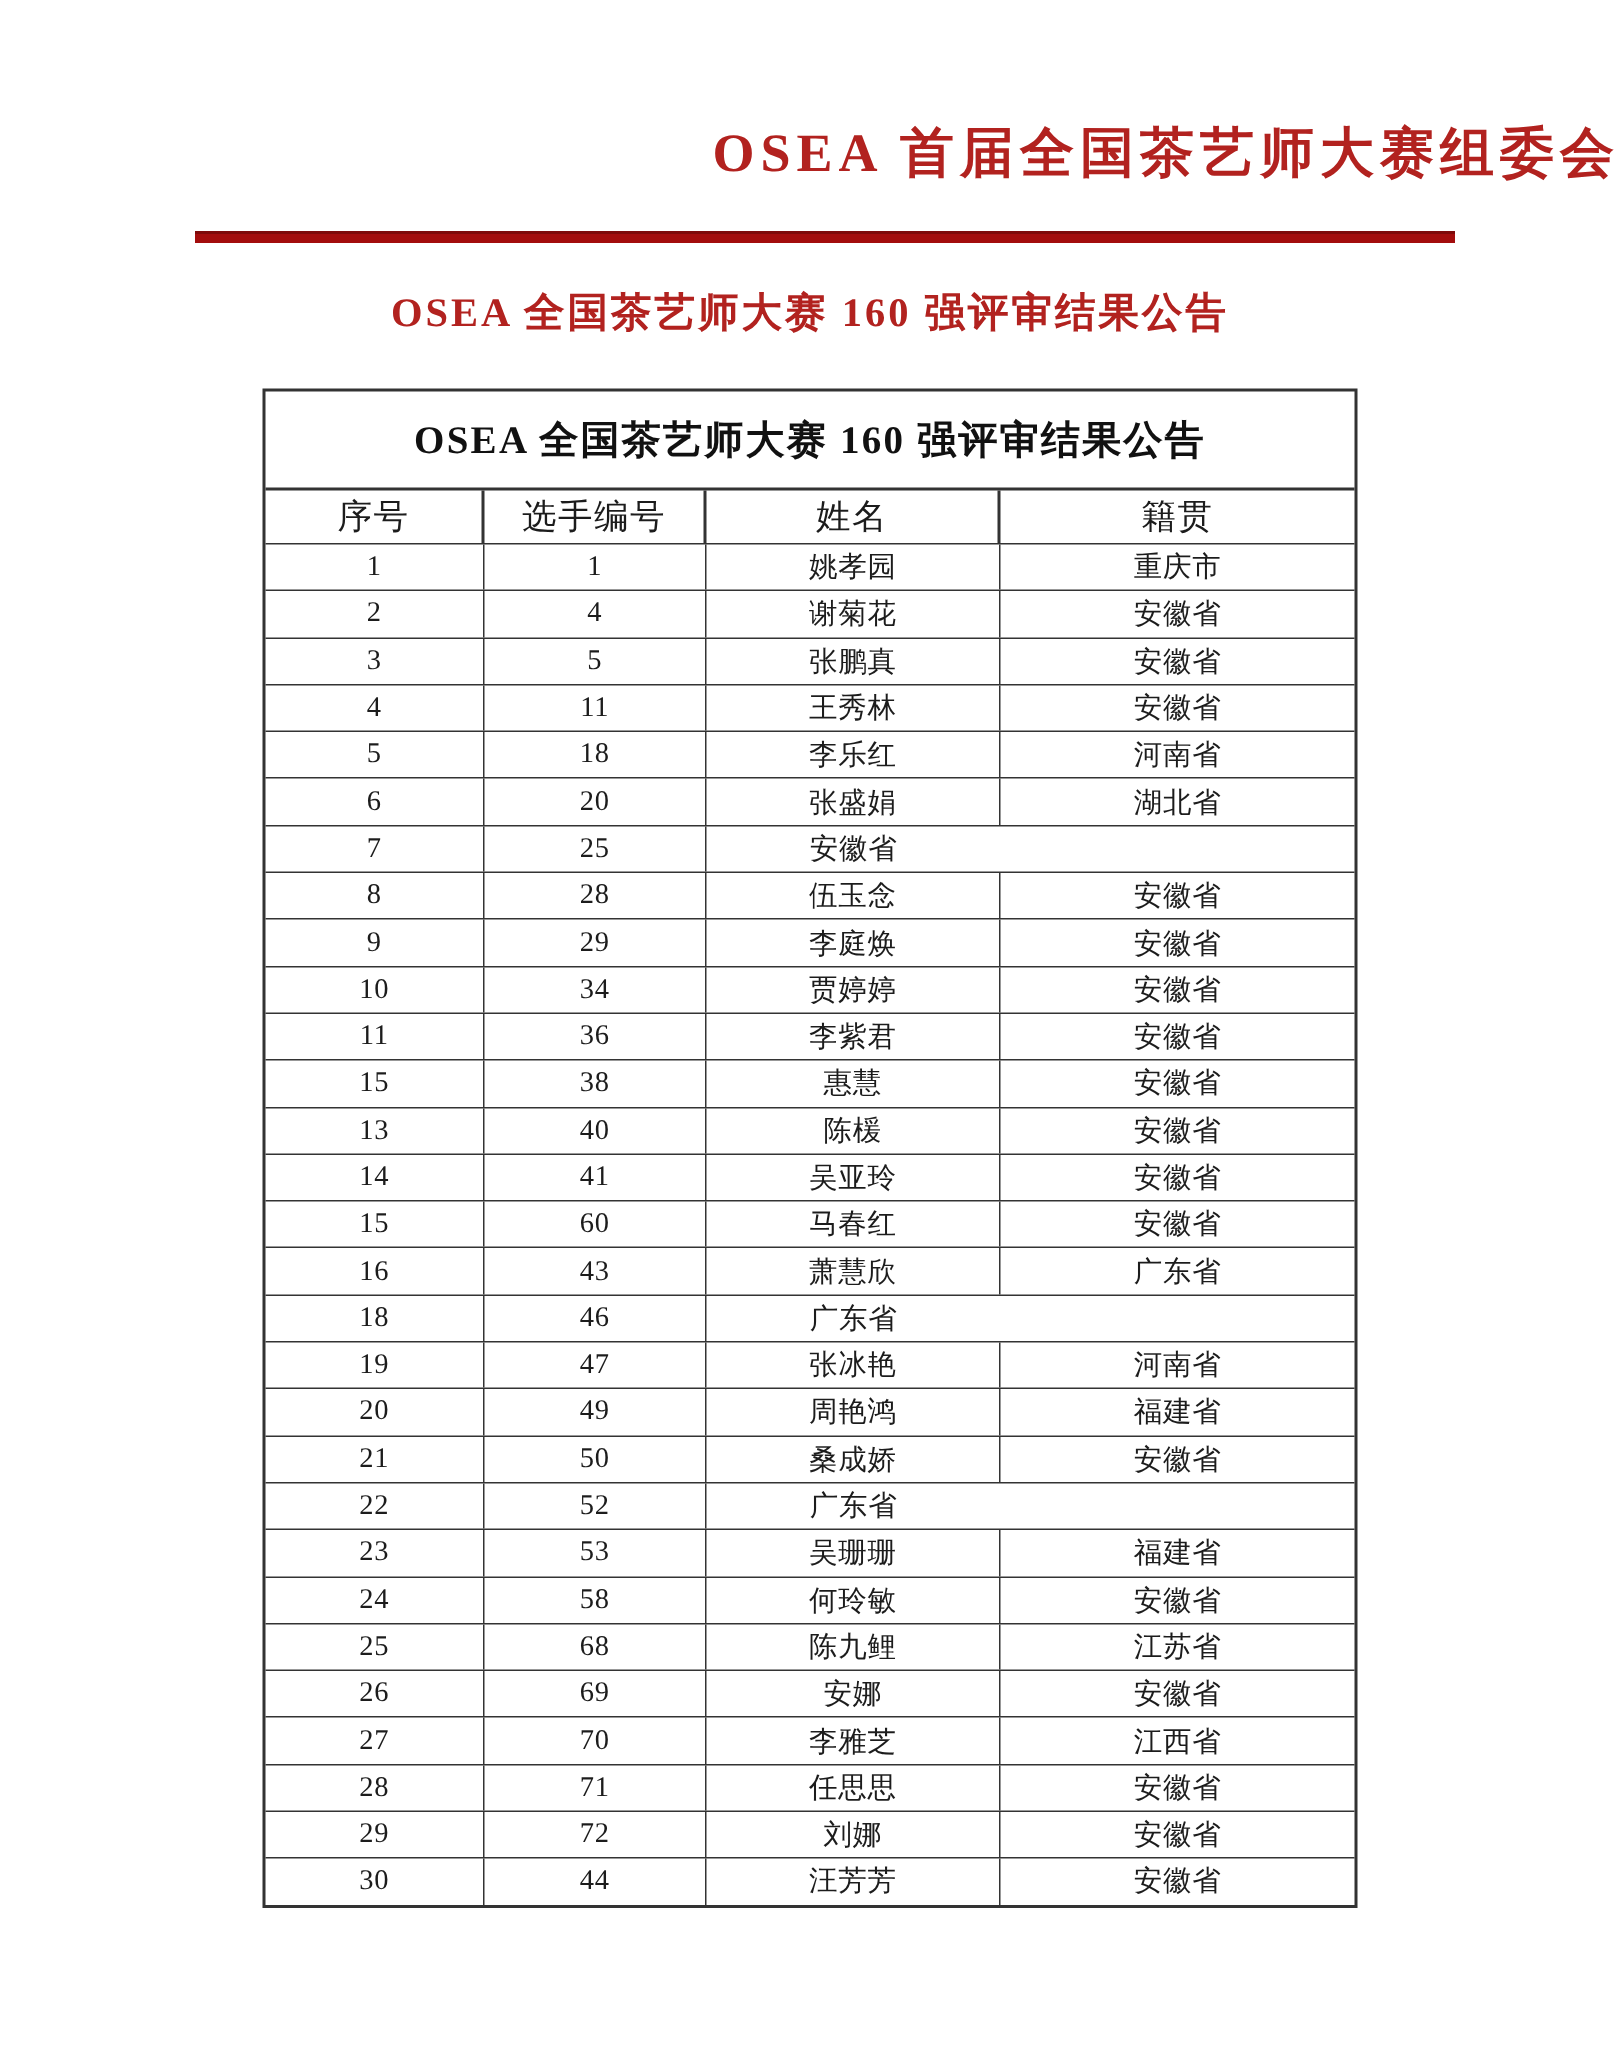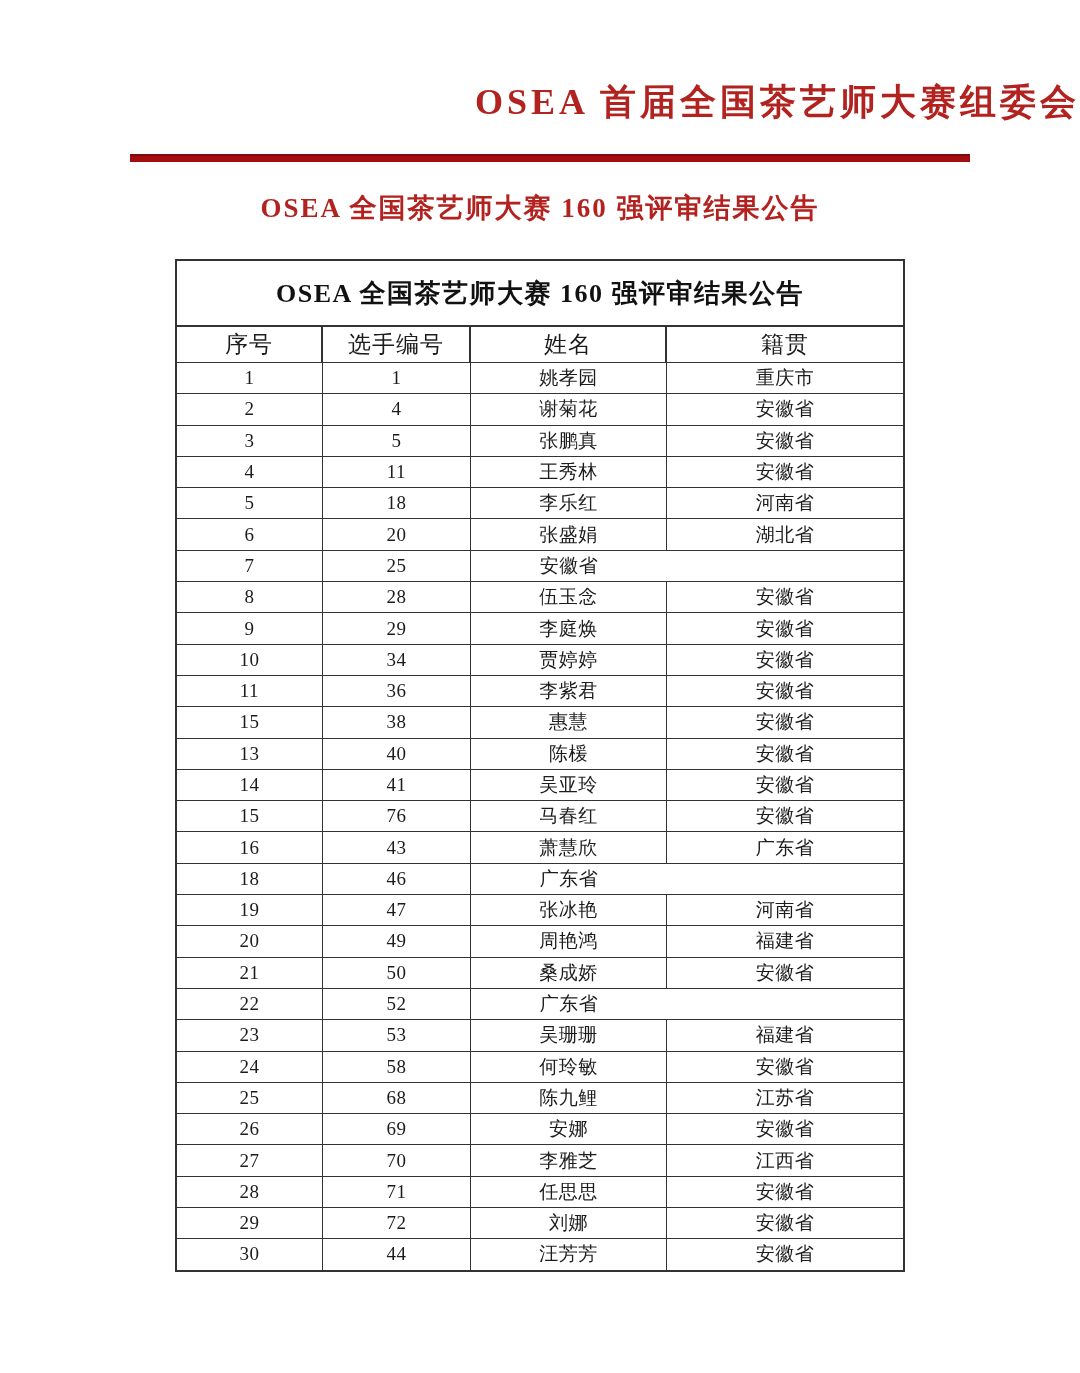--- a/index.html
+++ b/index.html
@@ -202,21 +202,21 @@
           <div class="cell">安徽省</div>
         </div>
         <div class="grid-row data-row">
           <div class="cell">14</div>
           <div class="cell">41</div>
           <div class="cell">吴亚玲</div>
           <div class="cell">安徽省</div>
         </div>
         <div class="grid-row data-row">
           <div class="cell">15</div>
-          <div class="cell">76</div>
+          <div class="cell">60</div>
           <div class="cell">马春红</div>
           <div class="cell">安徽省</div>
         </div>
         <div class="grid-row data-row">
           <div class="cell">16</div>
           <div class="cell">43</div>
           <div class="cell">萧慧欣</div>
           <div class="cell">广东省</div>
         </div>
         <div class="grid-row data-row">

